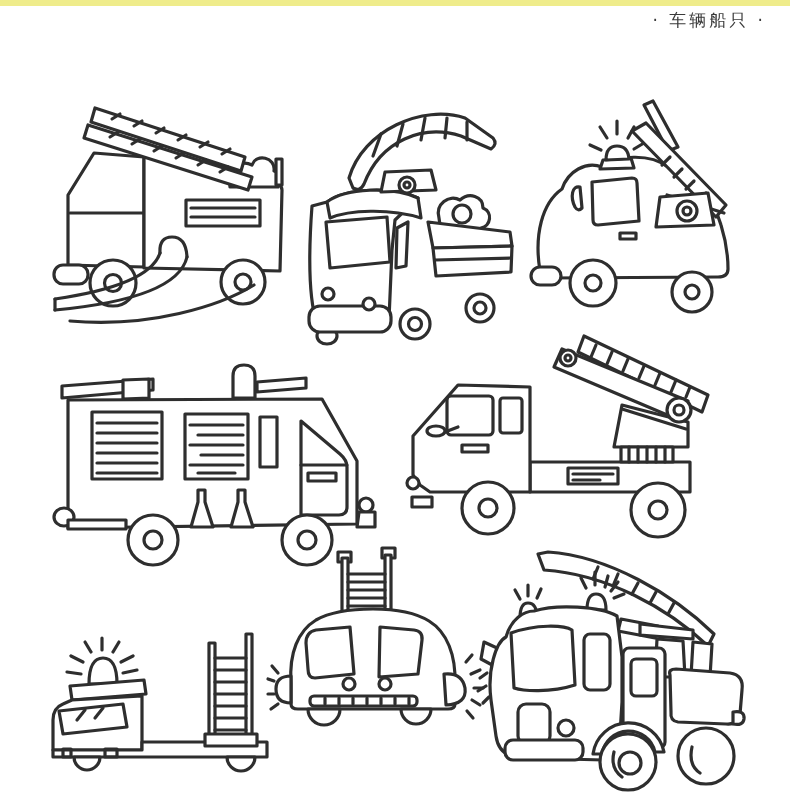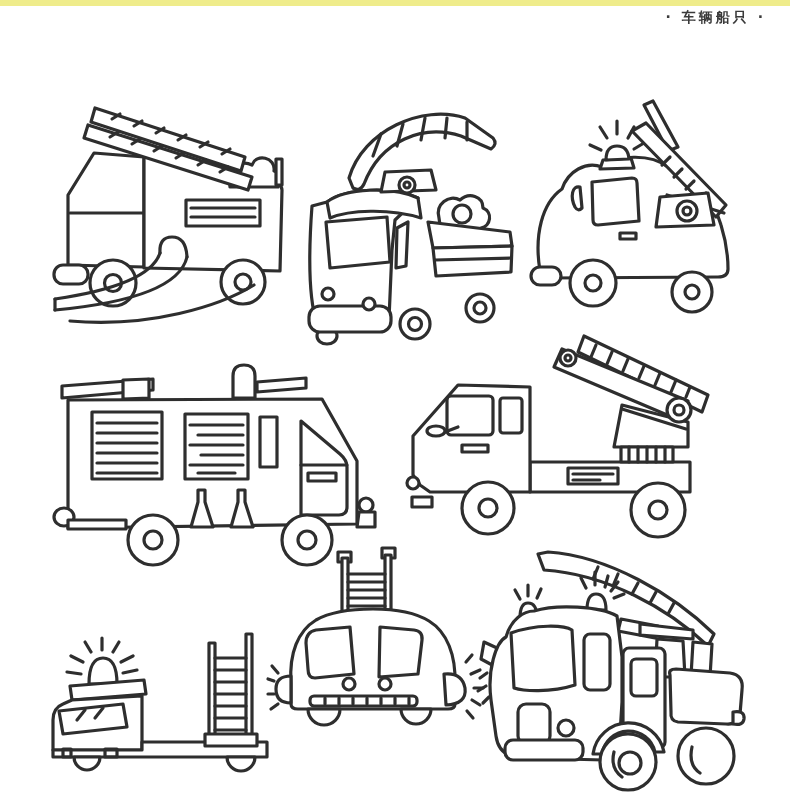--- a/index.html
+++ b/index.html
@@ -1,20 +1,20 @@
 <!DOCTYPE html>
 <html style="--ink: #2e2e2e; --strip: #efec8b; --paper: #ffffff;"><head>
 <meta charset="utf-8">
 <style>
   :root { --ink:#2e2e2e; --strip:#efec8b; --paper:#ffffff; }
   html,body { margin:0; padding:0; background:#fff; }
   .sheet { position:relative; width:790px; height:797px; background:var(--paper); overflow:hidden;
            font-family:"DejaVu Sans", sans-serif; }
   .topbar { position:absolute; top:0; left:0; width:790px; height:6px; background:var(--strip); }
-  .title  { position:absolute; top:9px; right:24px; font-size:14px; font-weight:700;
+  .title  { position:absolute; top:9px; right:24px; font-size:17px; font-weight:400;
             letter-spacing:3px; color:#3a3a3a; white-space:nowrap; }
   svg.veh { position:absolute; overflow:visible; }
   .veh *  { stroke:var(--ink); stroke-width:3.2; fill:none; stroke-linecap:round; stroke-linejoin:round; }
   .veh .f { fill:#fff; }
 </style>
 </head>
 <body>
 
 <div class="sheet">
   <div class="topbar"></div>

